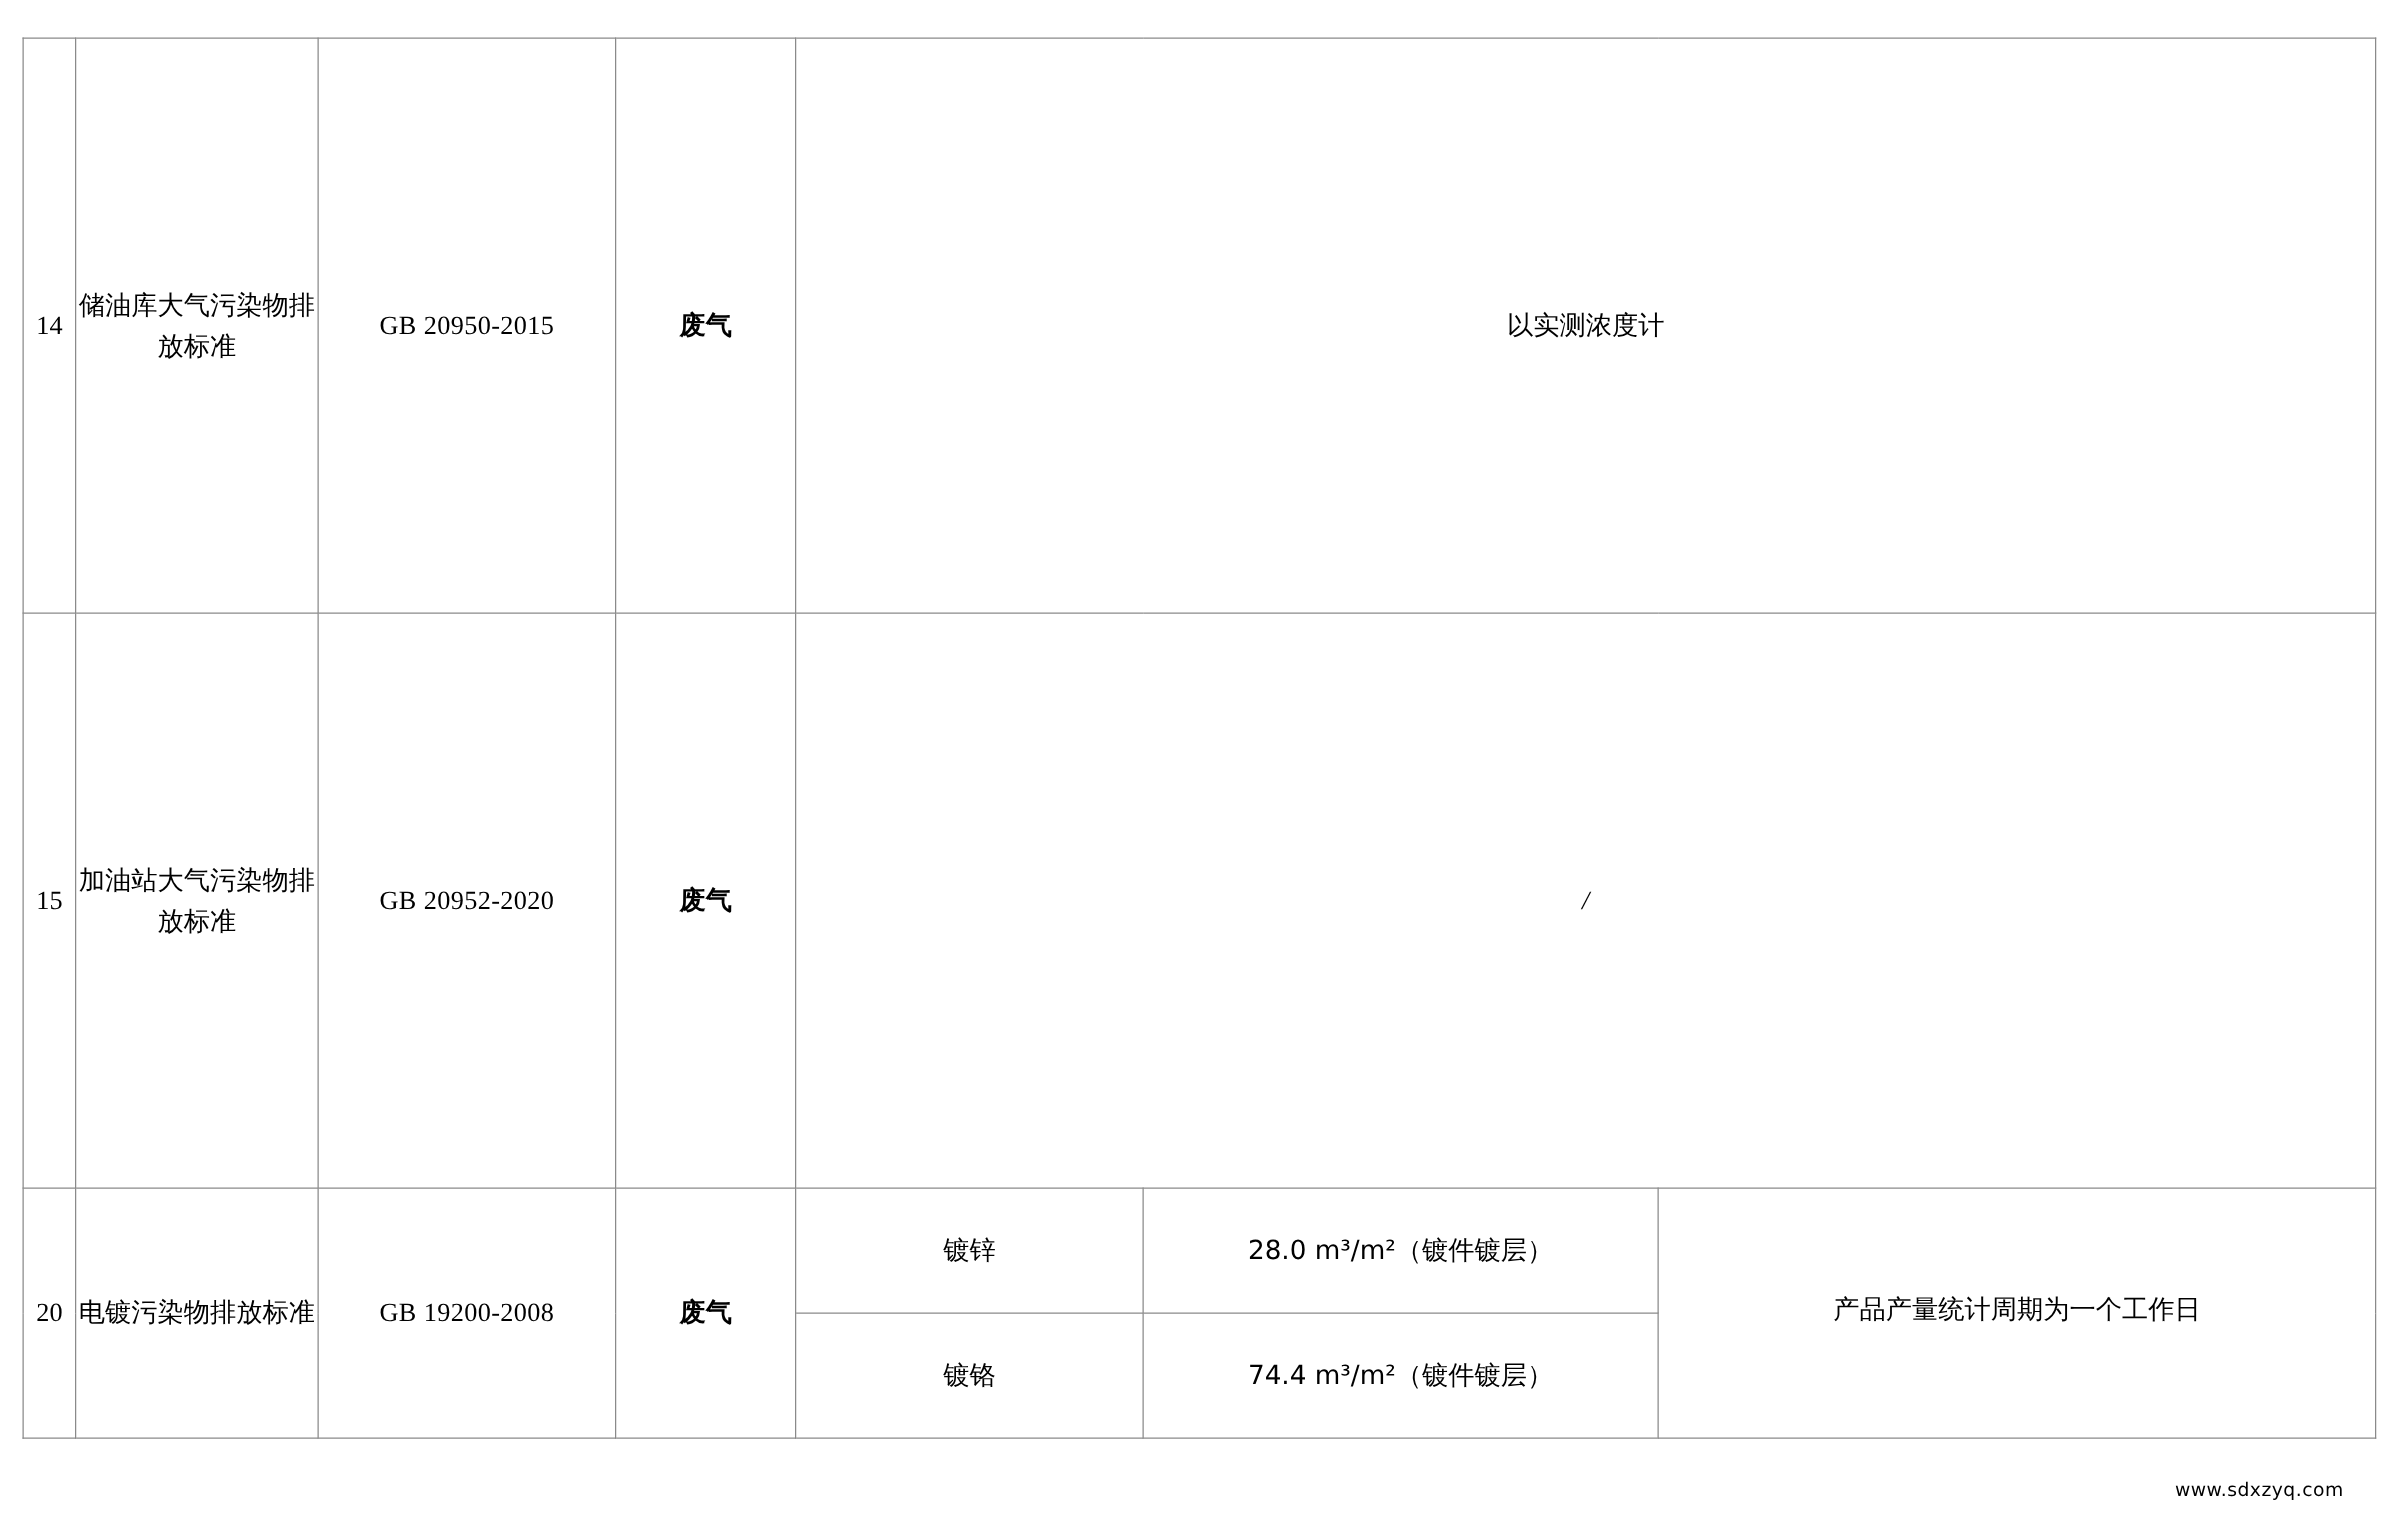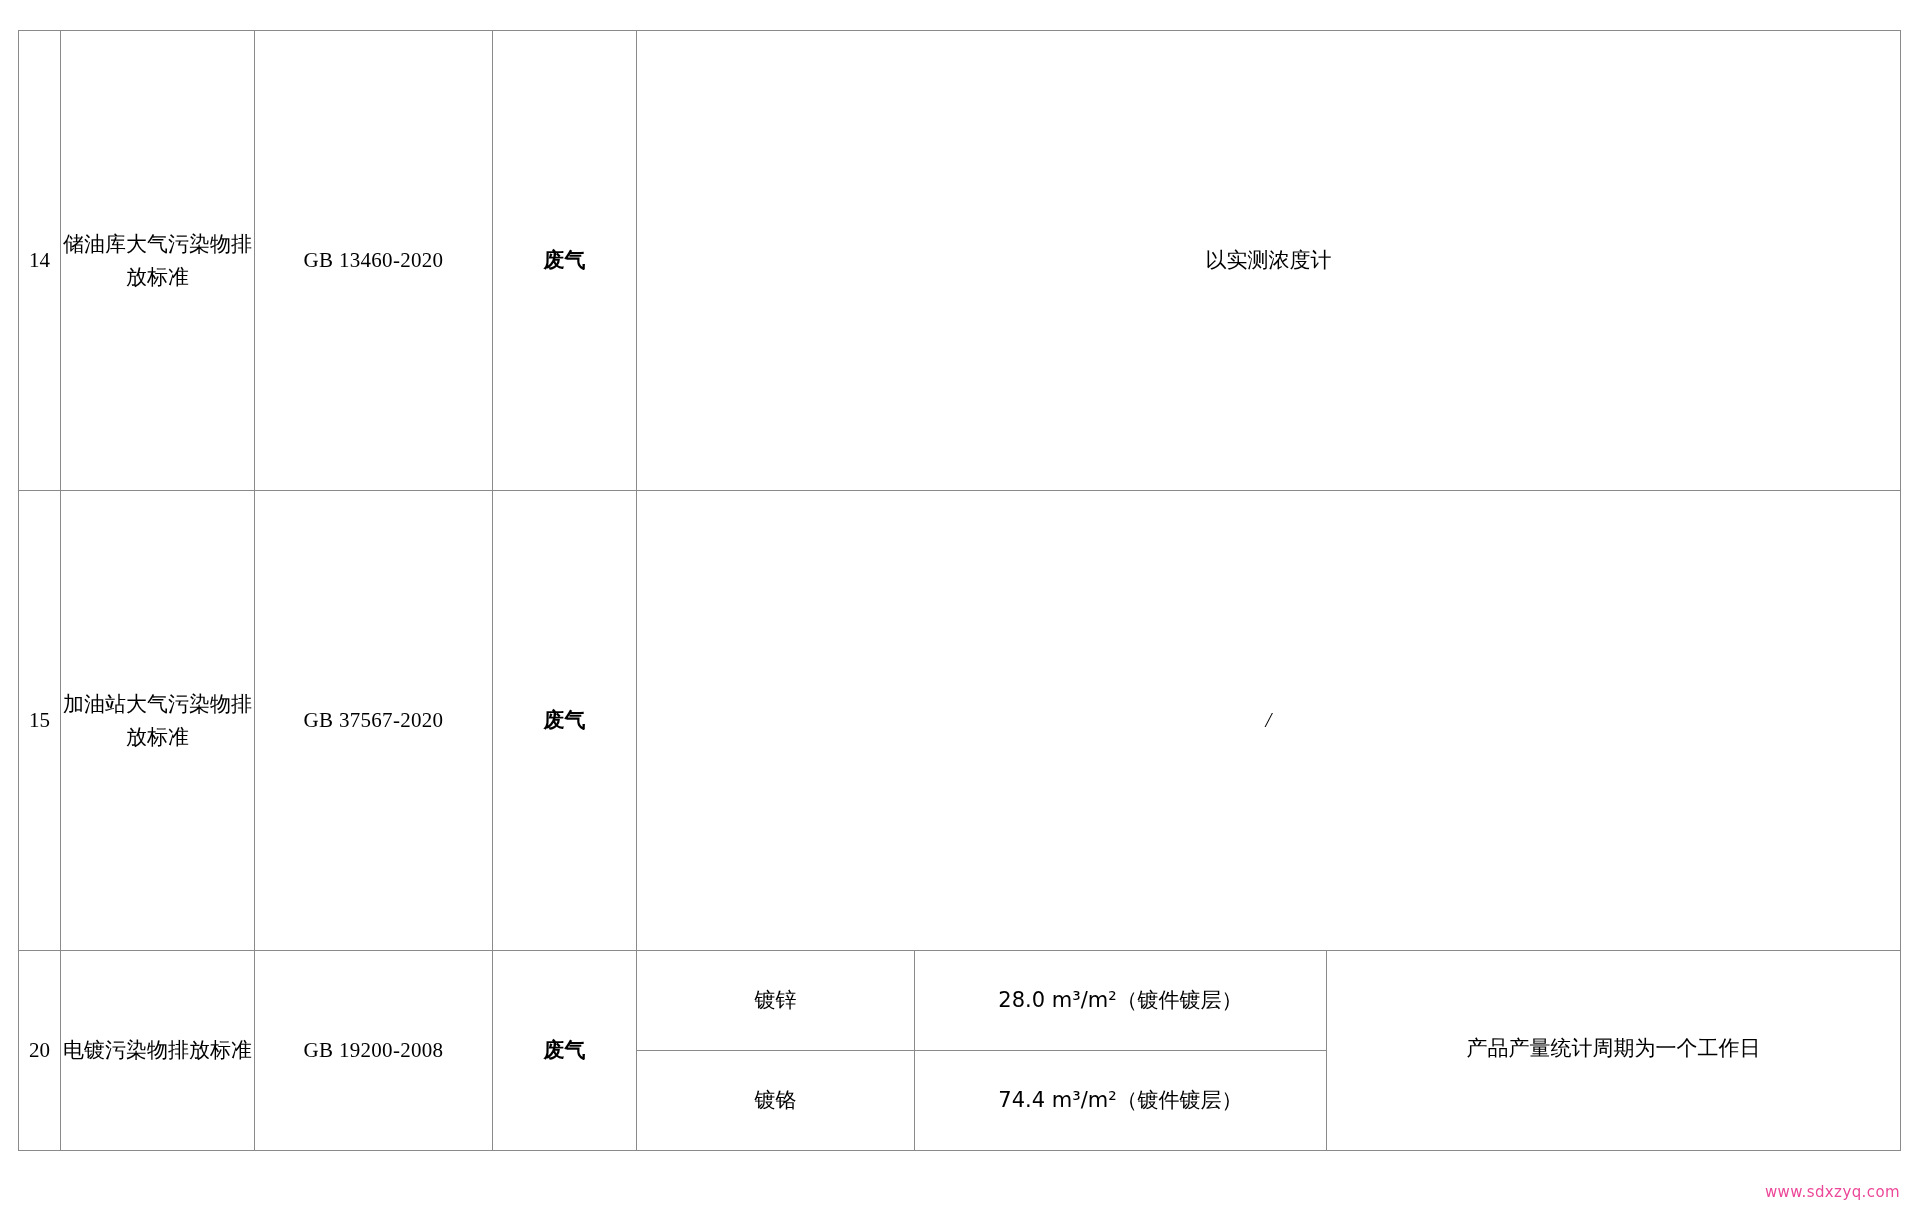--- a/index.html
+++ b/index.html
@@ -89,25 +89,25 @@
     font-family: Liberation Mono, monospace;
     font-size: 20px;
   }
   .r14 { height: 460px; }
   .r15 { height: 460px; margin-left: 20px; }
   .r16a { height: 100px; }
   .r16b { height: 100px; }
 
   .watermark {
     position: absolute;
-    right: 20px;
+    right: 45px;
     bottom: 22px;
     font-family: "DejaVu Sans", "Liberation Sans", sans-serif;
     font-size: 15px;
-    color: #ec4899;
+    color: #000000;
     letter-spacing: 0.4px;
   }
 </style>
 </head>
 <body>
 
 <div class="page">
 
   <table class="std-table">
     <colgroup>
@@ -117,29 +117,29 @@
       <col class="c-type">
       <col class="c-sub">
       <col class="c-val">
       <col class="c-note">
     </colgroup>
     <tbody>
 
       <tr class="r14">
         <td class="cell-no">14</td>
         <td class="cell-name">储油库大气污染物排放标准</td>
-        <td class="cell-code">GB 13460-2020</td>
+        <td class="cell-code">GB 20950-2015</td>
         <td class="cell-type">废气</td>
         <td class="cell-span" colspan="3">以实测浓度计</td>
       </tr>
 
       <tr class="r15">
         <td class="cell-no">15</td>
         <td class="cell-name">加油站大气污染物排放标准</td>
-        <td class="cell-code">GB 37567-2020</td>
+        <td class="cell-code">GB 20952-2020</td>
         <td class="cell-type">废气</td>
         <td class="cell-slash" colspan="3">/</td>
       </tr>
 
       <tr class="r16a">
         <td class="cell-no" rowspan="2">20</td>
         <td class="cell-name" rowspan="2">电镀污染物排放标准</td>
         <td class="cell-code" rowspan="2">GB 19200-2008</td>
         <td class="cell-type" rowspan="2">废气</td>
         <td class="cell-sub">镀锌</td>

